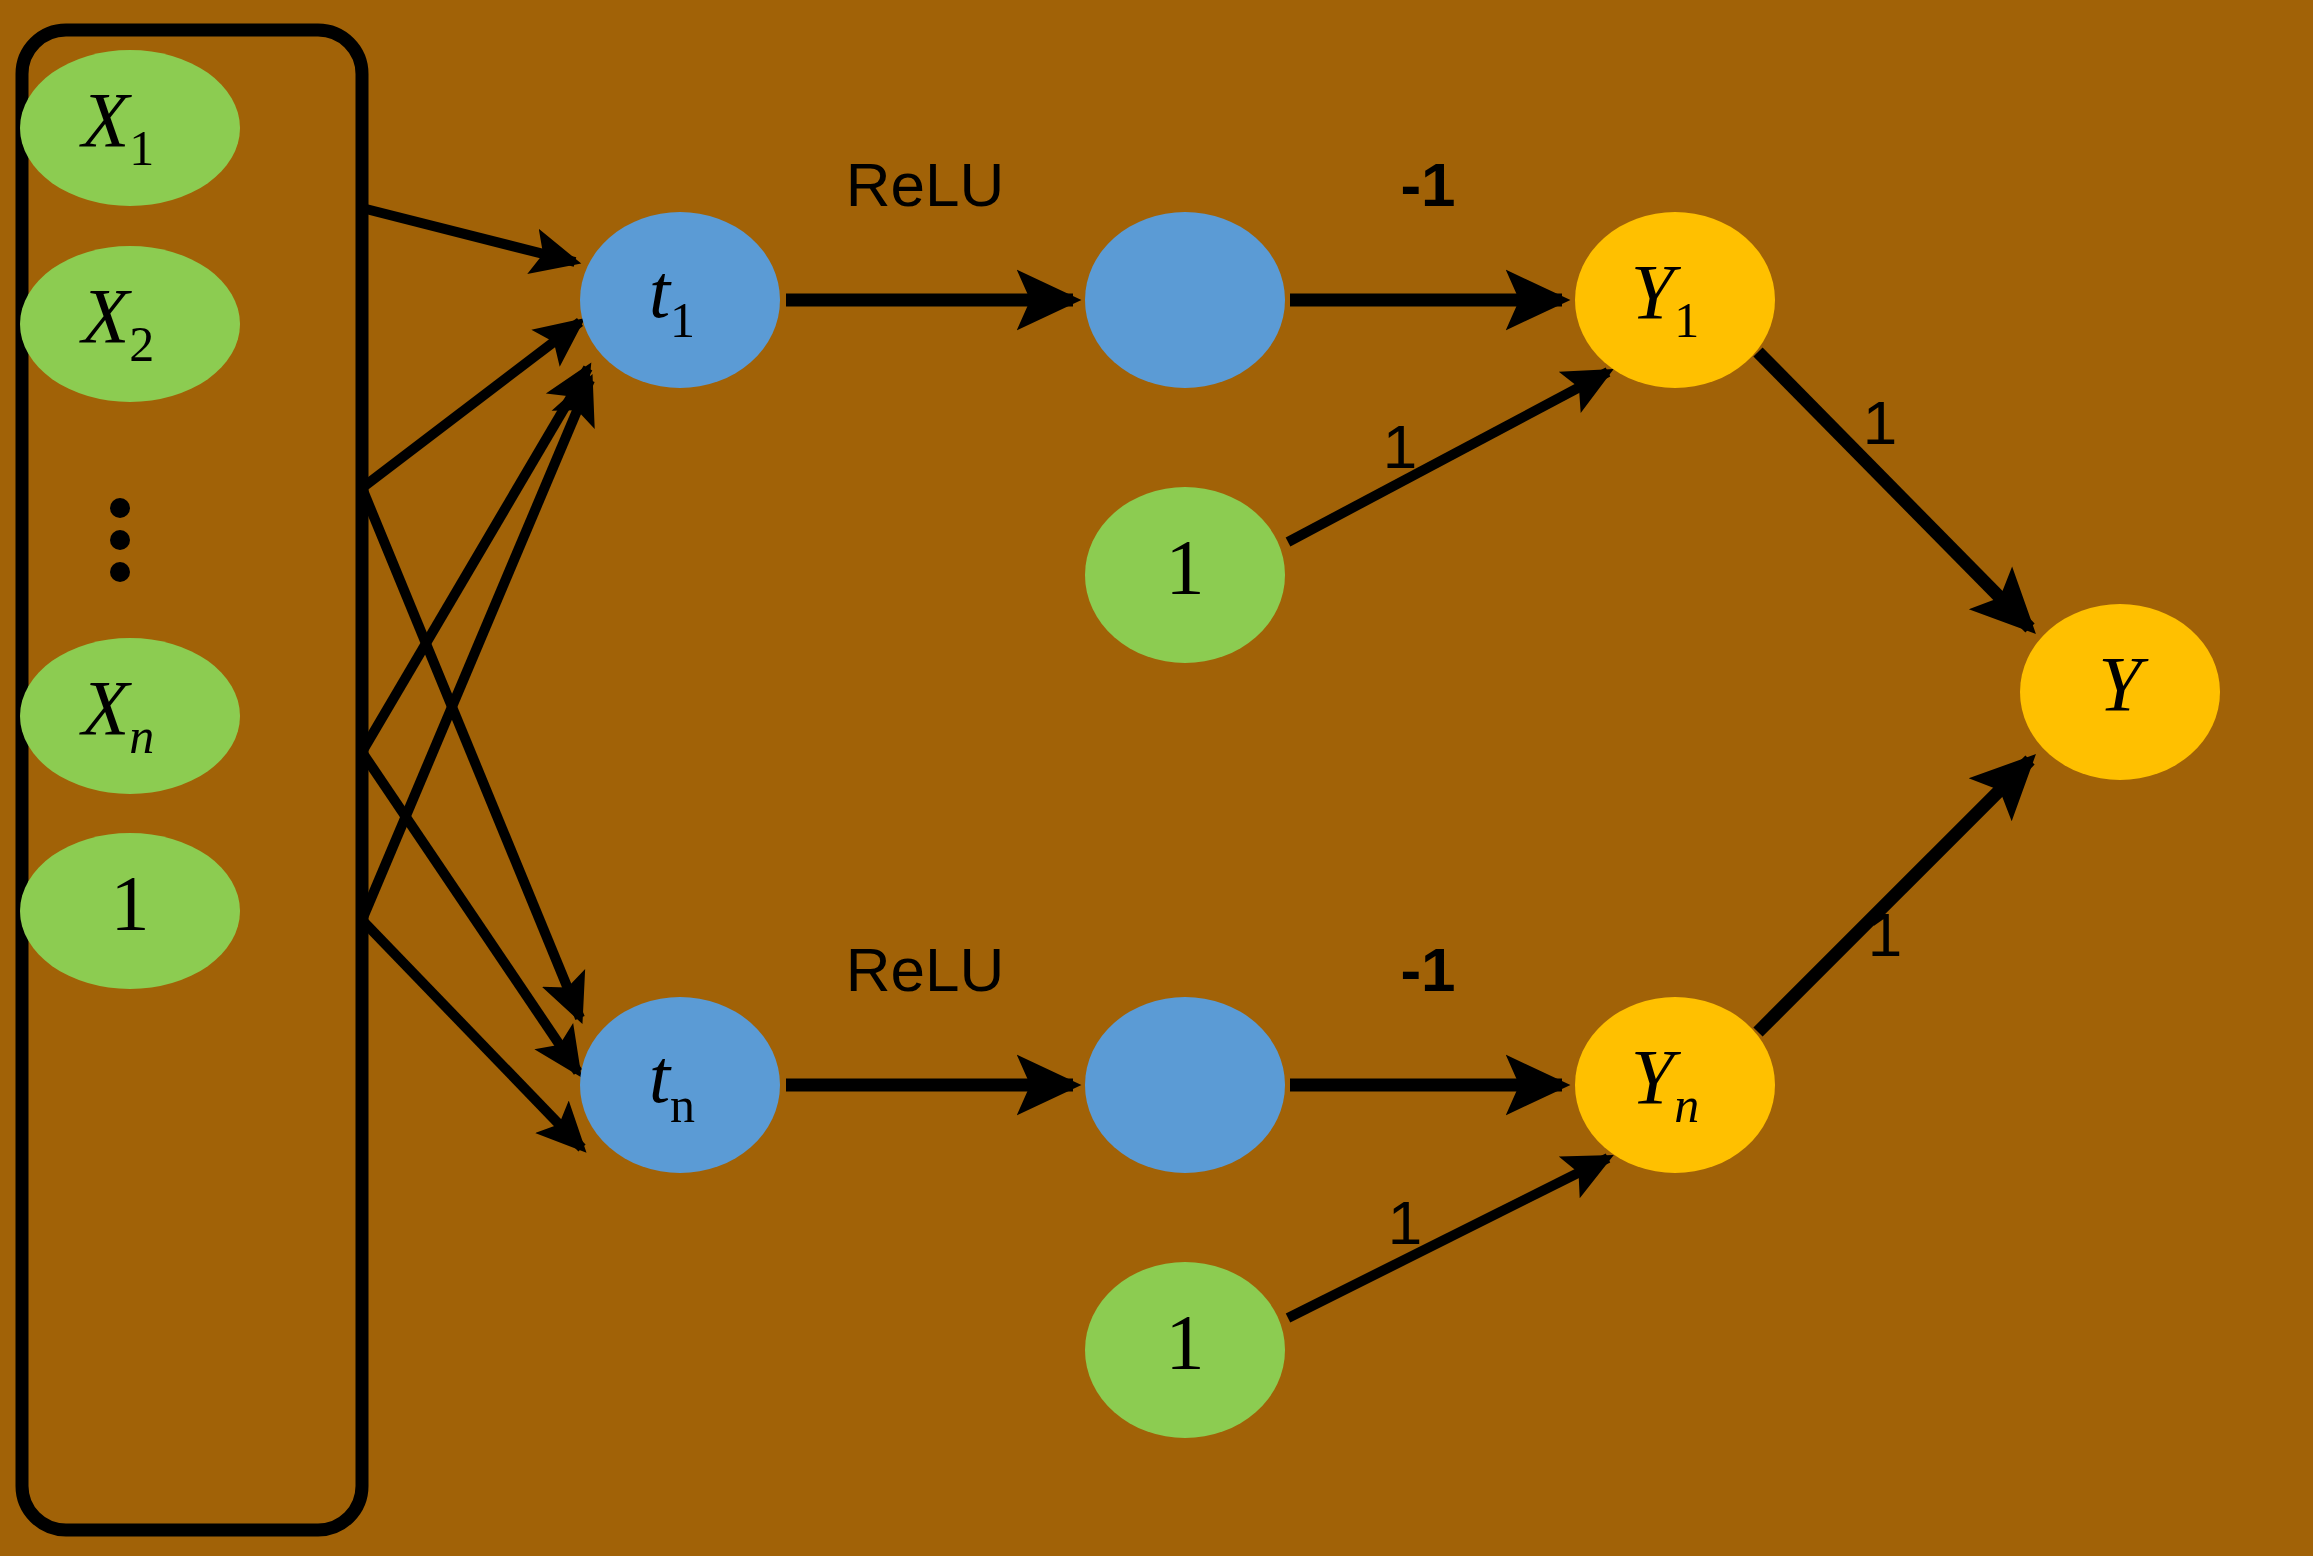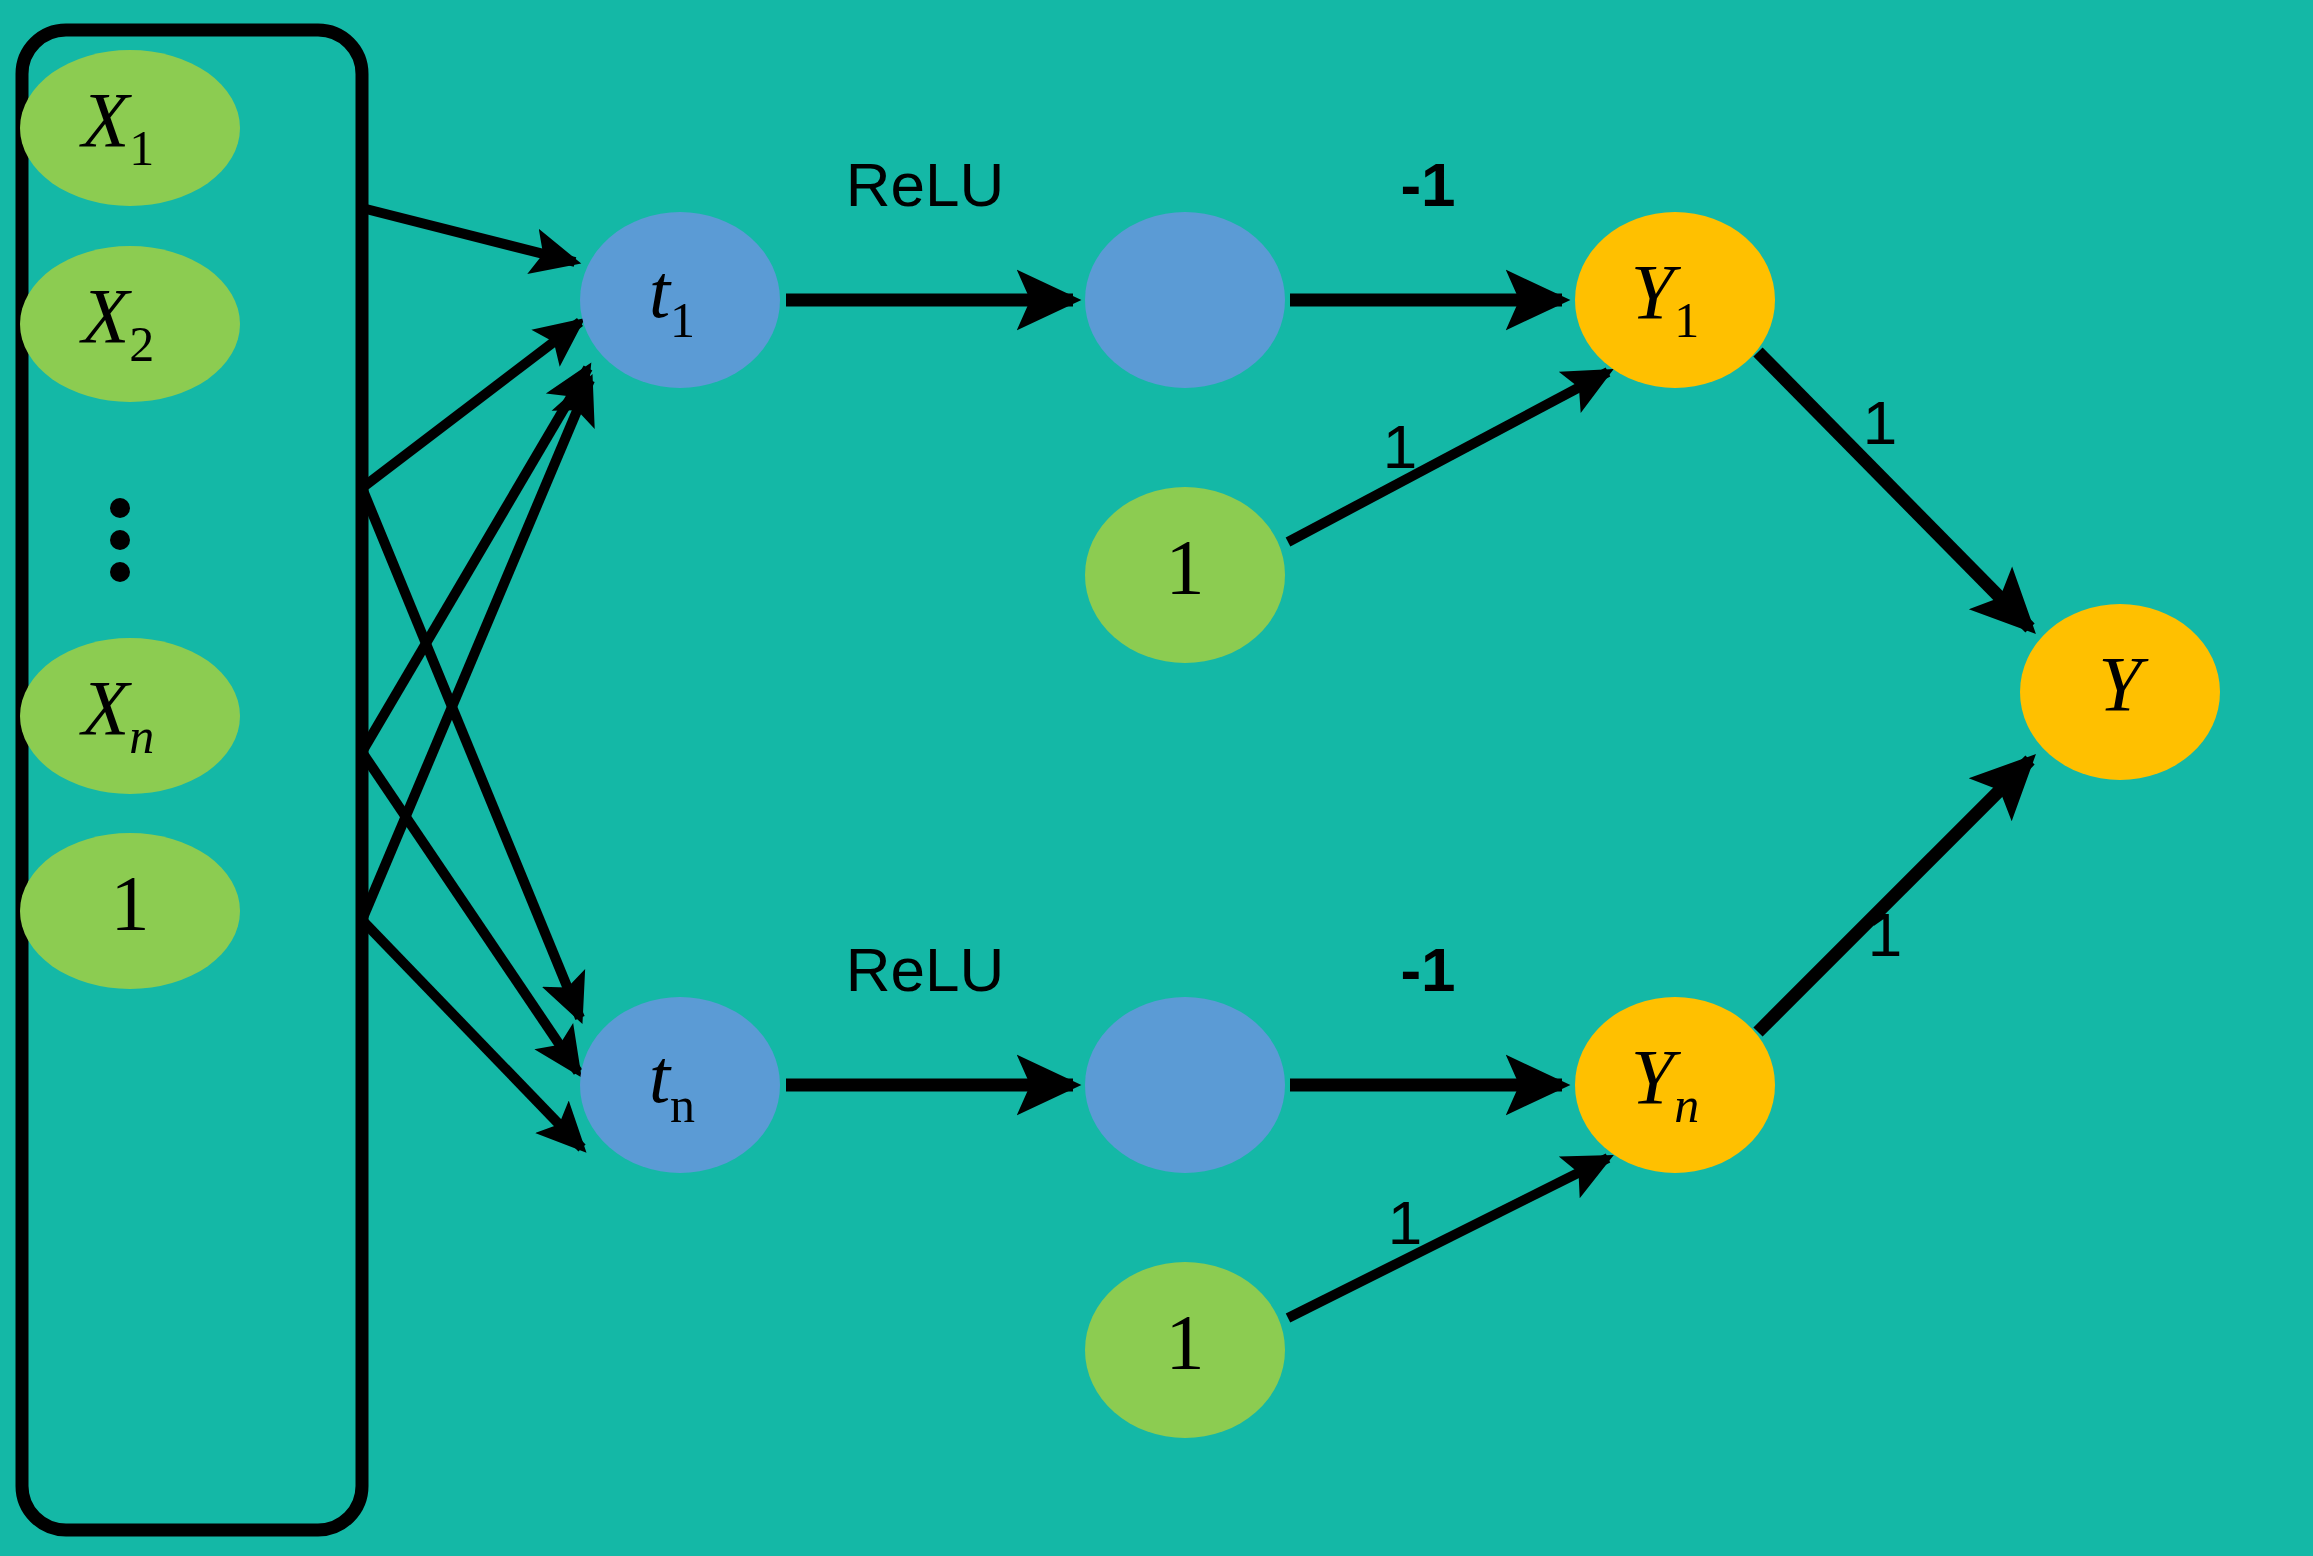--- a/index.html
+++ b/index.html
@@ -4,21 +4,21 @@
 <style>
   html, body {
     margin: 0;
     padding: 0;
     background: #ffffff;
   }
   #diagram-root {
     position: relative;
     width: 2313px;
     height: 1556px;
-    background: #14b8a6;
+    background: #a16207;
     font-family: "Liberation Sans", sans-serif;
   }
   svg#nn-svg {
     display: block;
     width: 2313px;
     height: 1556px;
   }
   .node-ellipse { stroke: none; }
   .group-box {
     fill: none;

